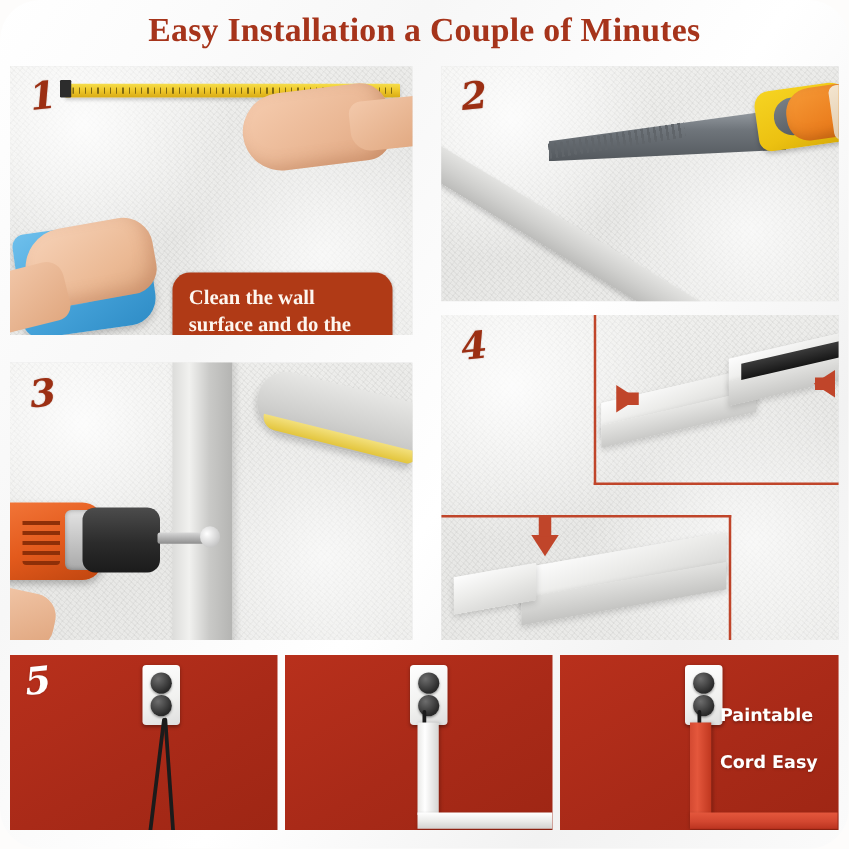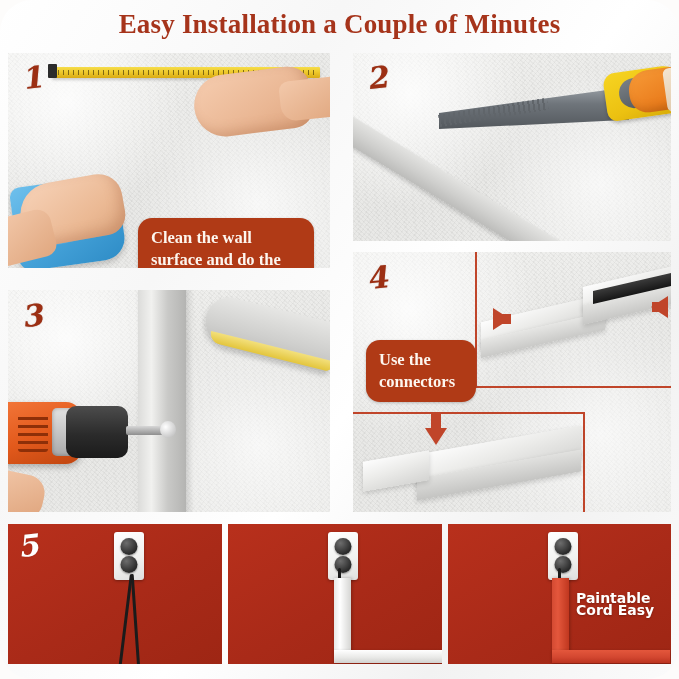--- a/index.html
+++ b/index.html
@@ -407,21 +407,20 @@
 
     <div class="sub-b">
       <div class="chan chan-b2"></div>
       <div class="chan chan-b2b"></div>
       <div class="chan chan-b1"></div>
       <div class="arrow arr-down" style="left:72px;top:16px;"></div>
     </div>
 
     <div class="stepnum" style="left:16px;top:8px;">4</div>
 
-    <div class="caption" id="cap4">Use the connectors</div>
   </div>
 
   <div class="panel" id="p5">
 
     <div class="rwall" id="w1">
       <div class="outlet" style="left:106px;top:8px;">
         <div class="plug top"></div>
         <div class="plug bot"></div>
       </div>
       <div class="cord" style="left:116px;top:50px;height:96px;transform:rotate(7deg);"></div>
@@ -441,18 +440,18 @@
 
     <div class="rwall" id="w3">
       <div class="outlet" style="left:100px;top:8px;">
         <div class="plug top"></div>
         <div class="plug bot"></div>
       </div>
       <div class="cord" style="left:110px;top:44px;height:16px;"></div>
       <div class="cc-vert painted" style="left:104px;top:54px;height:74px;"></div>
       <div class="cc-horz painted" style="left:104px;top:126px;width:118px;"></div>
 
-      <div class="p5label" style="left:128px;top:64px;">Paintable</div>
+      <div class="p5label" style="left:128px;top:39px;">Paintable</div>
       <div class="p5label" style="left:128px;top:76px;">Cord Easy</div>
     </div>
   </div>
 
 </div>
 
 </body></html>

